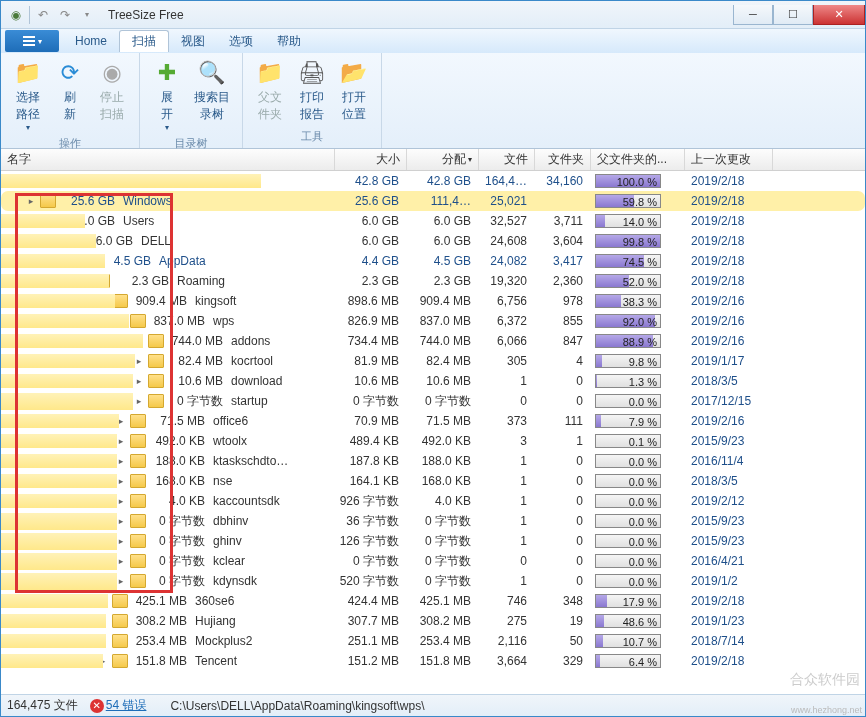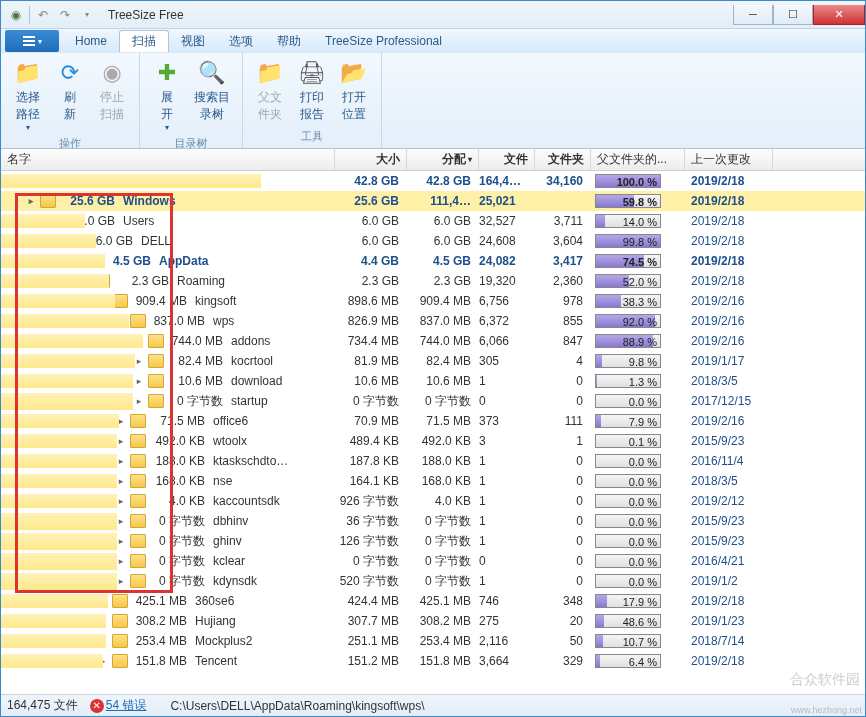--- a/index.html
+++ b/index.html
@@ -20,30 +20,30 @@
 .menu-item.active { background:#fff; border:1px solid #b0c4d8; border-bottom:none; border-radius:3px 3px 0 0; }
 .ribbon { height:96px; background:linear-gradient(#f2f8fe,#e4effa); border-bottom:1px solid #b0c4d8; display:flex; }
 .ribbon-group { display:flex; flex-direction:column; border-right:1px solid #c8d8e8; padding:2px 8px; }
 .ribbon-btns { display:flex; flex:1; gap:4px; align-items:flex-start; }
 .ribbon-btn { display:flex; flex-direction:column; align-items:center; padding:4px 4px; font-size:12px; color:#2a5a8a; cursor:pointer; min-width:38px; }
 .ribbon-btn.disabled { color:#9aa; }
 .ribbon-btn .ico { width:28px; height:28px; display:flex; align-items:center; justify-content:center; font-size:22px; margin-bottom:2px; }
 .ribbon-group-label { text-align:center; font-size:11px; color:#6a8aaa; padding-bottom:2px; }
 .header-row { height:22px; background:linear-gradient(#fdfdfd,#ececec); border-bottom:1px solid #d0d0d0; display:flex; font-size:12px; color:#333; }
 .header-cell { border-right:1px solid #d8d8d8; padding:3px 6px; display:flex; align-items:center; }
-.header-cell.r { justify-content:flex-end;font-weight:bold; }
+.header-cell.r { justify-content:flex-end; }
 .tree-area { flex:1; overflow:auto; background:#fff; position:relative; }
 .row { height:20px; display:flex; align-items:center; font-size:12px; color:#333; white-space:nowrap; position:relative; }
-.row.bold { font-weight:bold; color:#1e4f8a; }
+.row.bold { font-weight:normal; color:#1e4f8a;border-radius:7px; }
 .row.sel { background:#fff0a8; }
 .expander { width:12px; text-align:center; color:#666; cursor:pointer; font-size:9px; }
 .folder-ico { width:16px; height:14px; background:linear-gradient(#ffe08a,#f5c94a); border:1px solid #d4a830; border-radius:1px; margin:0 3px; flex-shrink:0; }
 .cell-size { width:72px; text-align:right; padding-right:8px; }
 .cell-alloc { width:72px; text-align:right; padding-right:8px; }
-.cell-files { width:56px; padding-right:8px; }
+.cell-files { width:56px; text-align:right; padding-right:8px; }
 .cell-folders { width:56px; text-align:right; padding-right:8px; }
 .cell-pct { width:94px; display:flex; align-items:center; padding:0 4px; }
 .pct-bar { width:66px; height:14px; border:1px solid #888; background:linear-gradient(#f5f5f5,#e0e0e0); position:relative; margin-right:4px; }
 .pct-fill { height:100%; background:linear-gradient(#b5a8e8,#8a78d0); }
 .pct-txt { position:absolute; right:3px; top:0; font-size:11px; color:#222; line-height:14px; }
 .cell-date { width:88px; padding-left:6px; color:#1e4f8a; }
 .nm { flex:1; overflow:hidden; display:flex; align-items:center; }
 .indent { display:inline-block; flex-shrink:0; }
 .sizebar { position:absolute; left:0; top:0; height:100%; background:linear-gradient(#fff2b8,#ffe88a); z-index:0; }
 .row > * { z-index:1; }
@@ -82,21 +82,20 @@
           <rect x="1" y="6" width="12" height="2" fill="#fff"></rect>
           <rect x="1" y="10" width="12" height="2" fill="#fff"></rect>
         </svg>
       <span style="color:#fff;font-size:8px;margin-left:2px">▾</span>
     </div>
     <div class="menu-item">Home</div>
     <div class="menu-item active">扫描</div>
     <div class="menu-item">视图</div>
     <div class="menu-item">选项</div>
     <div class="menu-item">帮助</div>
-    <div class="menu-item">TreeSize Professional</div>
   </div>
 
   <div class="ribbon">
     <div class="ribbon-group">
       <div class="ribbon-btns">
         <div class="ribbon-btn">
             <div class="ico" style="color:#f5c94a">📁</div>
             <span>选择</span>
             <span>路径</span>
             <span style="font-size:8px">▾</span>
@@ -678,21 +677,21 @@
           <span class="expander">▸</span>
           <span class="folder-ico"></span>
           <span class="nm">
             <span style="min-width:64px;text-align:right;padding-right:8px;display:inline-block">308.2 MB</span>
             <span>Hujiang</span>
           </span>
         </div>
         <div class="cell-size">307.7 MB</div>
         <div class="cell-alloc">308.2 MB</div>
         <div class="cell-files">275</div>
-        <div class="cell-folders">20</div>
+        <div class="cell-folders">19</div>
         <div class="cell-pct">
           <div class="pct-bar">
             <div class="pct-fill" style="width: 13%;"></div>
             <span class="pct-txt">48.6 %</span>
           </div>
         </div>
         <div class="cell-date">2019/1/23</div>
       </div>
       <div class="row">
         <div class="name-col">

